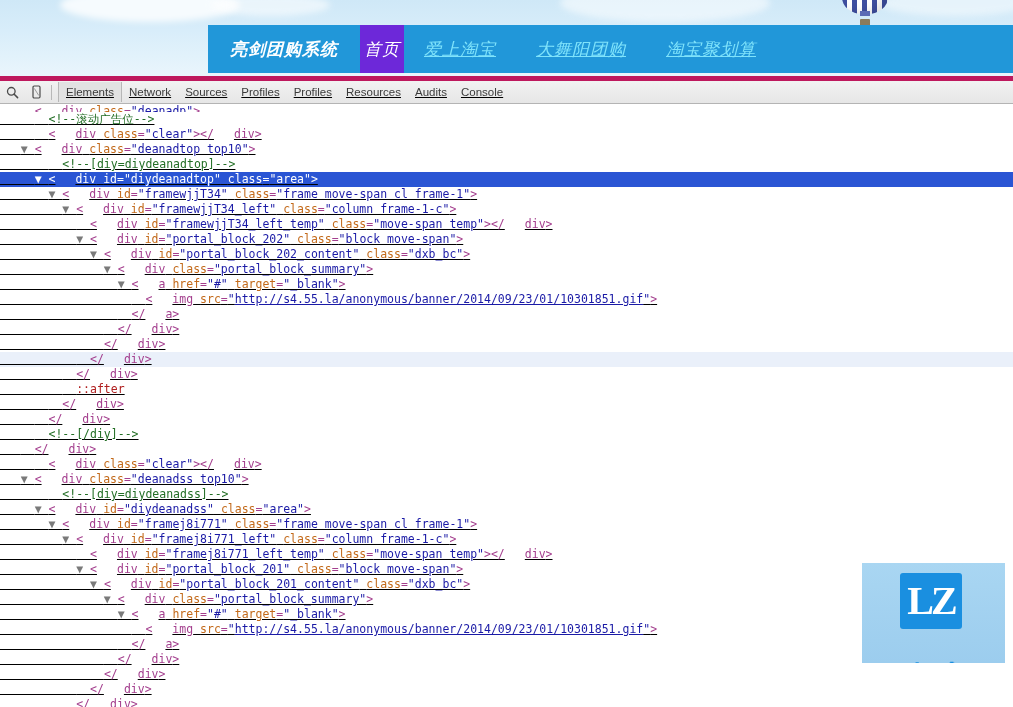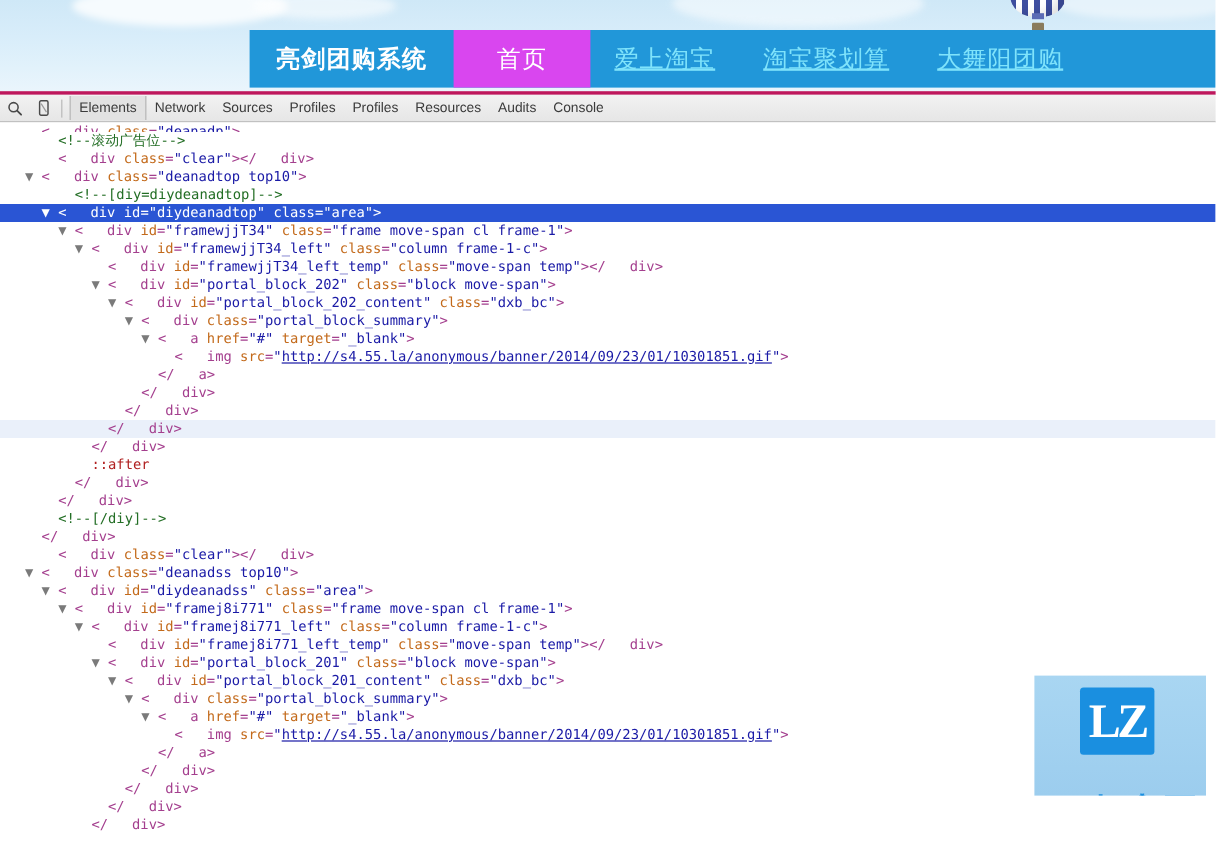--- a/index.html
+++ b/index.html
@@ -57,35 +57,37 @@
   
   #site-nav {
     position: absolute; left: 208px; top: 25px;
     width: 805px; height: 48px;
     background: #2197d9;
     display: flex; align-items: stretch;
   }
   #site-nav .nav-item {
     display: flex; align-items: center; justify-content: center;
     padding: 0 18px;
-    font-size: 20px;
+    font-size: 17px;
     letter-spacing: 1px;
     white-space: nowrap;
     cursor: pointer;
+    font-style: italic;
   }
   #site-nav .brand { color: #ffffff; font-weight: bold; padding: 0 22px; }
-  #site-nav .active { background: #d946ef; color: #ffffff; padding: 0 36px; }
+  #site-nav .active { background: #6d28d9; color: #ffffff; padding: 0 4px; }
   #site-nav .link { color: #7fe3fb; padding: 0 20px; }
 
   
   #devtools {
     position: absolute; left: 0; top: 76px;
     width: 1013px; height: 631px;
     background: #ffffff;
-    border-top: 3px solid #be185d;
+    border-top: 5px solid #be185d;
+    text-decoration: underline;
   }
   #dt-toolbar {
     position: relative;
     height: 23px;
     background: linear-gradient(180deg,#f2f2f2 0%, #e6e6e6 100%);
     border-bottom: 1px solid #b4b4b4;
     display: flex; align-items: center;
   }
   .tb-icon {
     width: 24px; height: 22px;
@@ -200,22 +202,22 @@
   <div class="balloon">
     <div class="envelope"></div>
     <div class="neck"></div>
     <div class="basket"></div>
   </div>
 
   <nav id="site-nav">
     <div class="nav-item brand">亮剑团购系统</div>
     <div class="nav-item active">首页</div>
     <div class="nav-item link">爱上淘宝</div>
+    <div class="nav-item link">大舞阳团购</div>
     <div class="nav-item link">淘宝聚划算</div>
-    <div class="nav-item link">大舞阳团购</div>
   </nav>
 </div>
 
 <div id="devtools">
 
   <div id="dt-toolbar">
     <div class="tb-icon">
       <svg width="13" height="13" viewBox="0 0 13 13">
         <circle cx="5.3" cy="5.3" r="3.8" fill="none" stroke="#4a4a4a" stroke-width="1.3"></circle>
         <line x1="8.2" y1="8.2" x2="11.6" y2="11.6" stroke="#4a4a4a" stroke-width="1.5" stroke-linecap="round"></line>
@@ -260,20 +262,21 @@
       <div class="row"><span>             </span><span class="twisty">  </span><span class="punct">&lt;/</span><span class="tag">div</span><span class="punct">&gt;</span></div>
       <div class="row hovered"><span>           </span><span class="twisty">  </span><span class="punct">&lt;/</span><span class="tag">div</span><span class="punct">&gt;</span></div>
       <div class="row"><span>         </span><span class="twisty">  </span><span class="punct">&lt;/</span><span class="tag">div</span><span class="punct">&gt;</span></div>
       <div class="row"><span>         </span><span class="twisty">  </span><span class="pseudo">::after</span></div>
       <div class="row"><span>       </span><span class="twisty">  </span><span class="punct">&lt;/</span><span class="tag">div</span><span class="punct">&gt;</span></div>
       <div class="row"><span>     </span><span class="twisty">  </span><span class="punct">&lt;/</span><span class="tag">div</span><span class="punct">&gt;</span></div>
       <div class="row"><span>     </span><span class="twisty">  </span><span class="comment">&lt;!--[/diy]--&gt;</span></div>
       <div class="row"><span>   </span><span class="twisty">  </span><span class="punct">&lt;/</span><span class="tag">div</span><span class="punct">&gt;</span></div>
       <div class="row"><span>     </span><span class="twisty">  </span><span class="punct">&lt;</span><span class="tag">div</span><span> </span><span class="attr">class</span><span class="punct">=</span><span class="val">"clear"</span><span class="punct">&gt;&lt;/</span><span class="tag">div</span><span class="punct">&gt;</span></div>
       <div class="row"><span>   </span><span class="twisty">▼ </span><span class="punct">&lt;</span><span class="tag">div</span><span> </span><span class="attr">class</span><span class="punct">=</span><span class="val">"deanadss top10"</span><span class="punct">&gt;</span></div>
+      <div class="row"><span>       </span><span class="twisty">  </span><span class="comment">&lt;!--[diy=diydeanadss]--&gt;</span></div>
       <div class="row"><span>     </span><span class="twisty">▼ </span><span class="punct">&lt;</span><span class="tag">div</span><span> </span><span class="attr">id</span><span class="punct">=</span><span class="val">"diydeanadss"</span><span> </span><span class="attr">class</span><span class="punct">=</span><span class="val">"area"</span><span class="punct">&gt;</span></div>
       <div class="row"><span>       </span><span class="twisty">▼ </span><span class="punct">&lt;</span><span class="tag">div</span><span> </span><span class="attr">id</span><span class="punct">=</span><span class="val">"framej8i771"</span><span> </span><span class="attr">class</span><span class="punct">=</span><span class="val">"frame move-span cl frame-1"</span><span class="punct">&gt;</span></div>
       <div class="row"><span>         </span><span class="twisty">▼ </span><span class="punct">&lt;</span><span class="tag">div</span><span> </span><span class="attr">id</span><span class="punct">=</span><span class="val">"framej8i771_left"</span><span> </span><span class="attr">class</span><span class="punct">=</span><span class="val">"column frame-1-c"</span><span class="punct">&gt;</span></div>
       <div class="row"><span>           </span><span class="twisty">  </span><span class="punct">&lt;</span><span class="tag">div</span><span> </span><span class="attr">id</span><span class="punct">=</span><span class="val">"framej8i771_left_temp"</span><span> </span><span class="attr">class</span><span class="punct">=</span><span class="val">"move-span temp"</span><span class="punct">&gt;&lt;/</span><span class="tag">div</span><span class="punct">&gt;</span></div>
       <div class="row"><span>           </span><span class="twisty">▼ </span><span class="punct">&lt;</span><span class="tag">div</span><span> </span><span class="attr">id</span><span class="punct">=</span><span class="val">"portal_block_201"</span><span> </span><span class="attr">class</span><span class="punct">=</span><span class="val">"block move-span"</span><span class="punct">&gt;</span></div>
       <div class="row"><span>             </span><span class="twisty">▼ </span><span class="punct">&lt;</span><span class="tag">div</span><span> </span><span class="attr">id</span><span class="punct">=</span><span class="val">"portal_block_201_content"</span><span> </span><span class="attr">class</span><span class="punct">=</span><span class="val">"dxb_bc"</span><span class="punct">&gt;</span></div>
       <div class="row"><span>               </span><span class="twisty">▼ </span><span class="punct">&lt;</span><span class="tag">div</span><span> </span><span class="attr">class</span><span class="punct">=</span><span class="val">"portal_block_summary"</span><span class="punct">&gt;</span></div>
       <div class="row"><span>                 </span><span class="twisty">▼ </span><span class="punct">&lt;</span><span class="tag">a</span><span> </span><span class="attr">href</span><span class="punct">=</span><span class="val">"#"</span><span> </span><span class="attr">target</span><span class="punct">=</span><span class="val">"_blank"</span><span class="punct">&gt;</span></div>
       <div class="row"><span>                   </span><span class="twisty">  </span><span class="punct">&lt;</span><span class="tag">img</span><span> </span><span class="attr">src</span><span class="punct">=</span><span class="val">"</span><span class="link">http://s4.55.la/anonymous/banner/2014/09/23/01/10301851.gif</span><span class="val">"</span><span class="punct">&gt;</span></div>
       <div class="row"><span>                 </span><span class="twisty">  </span><span class="punct">&lt;/</span><span class="tag">a</span><span class="punct">&gt;</span></div>

